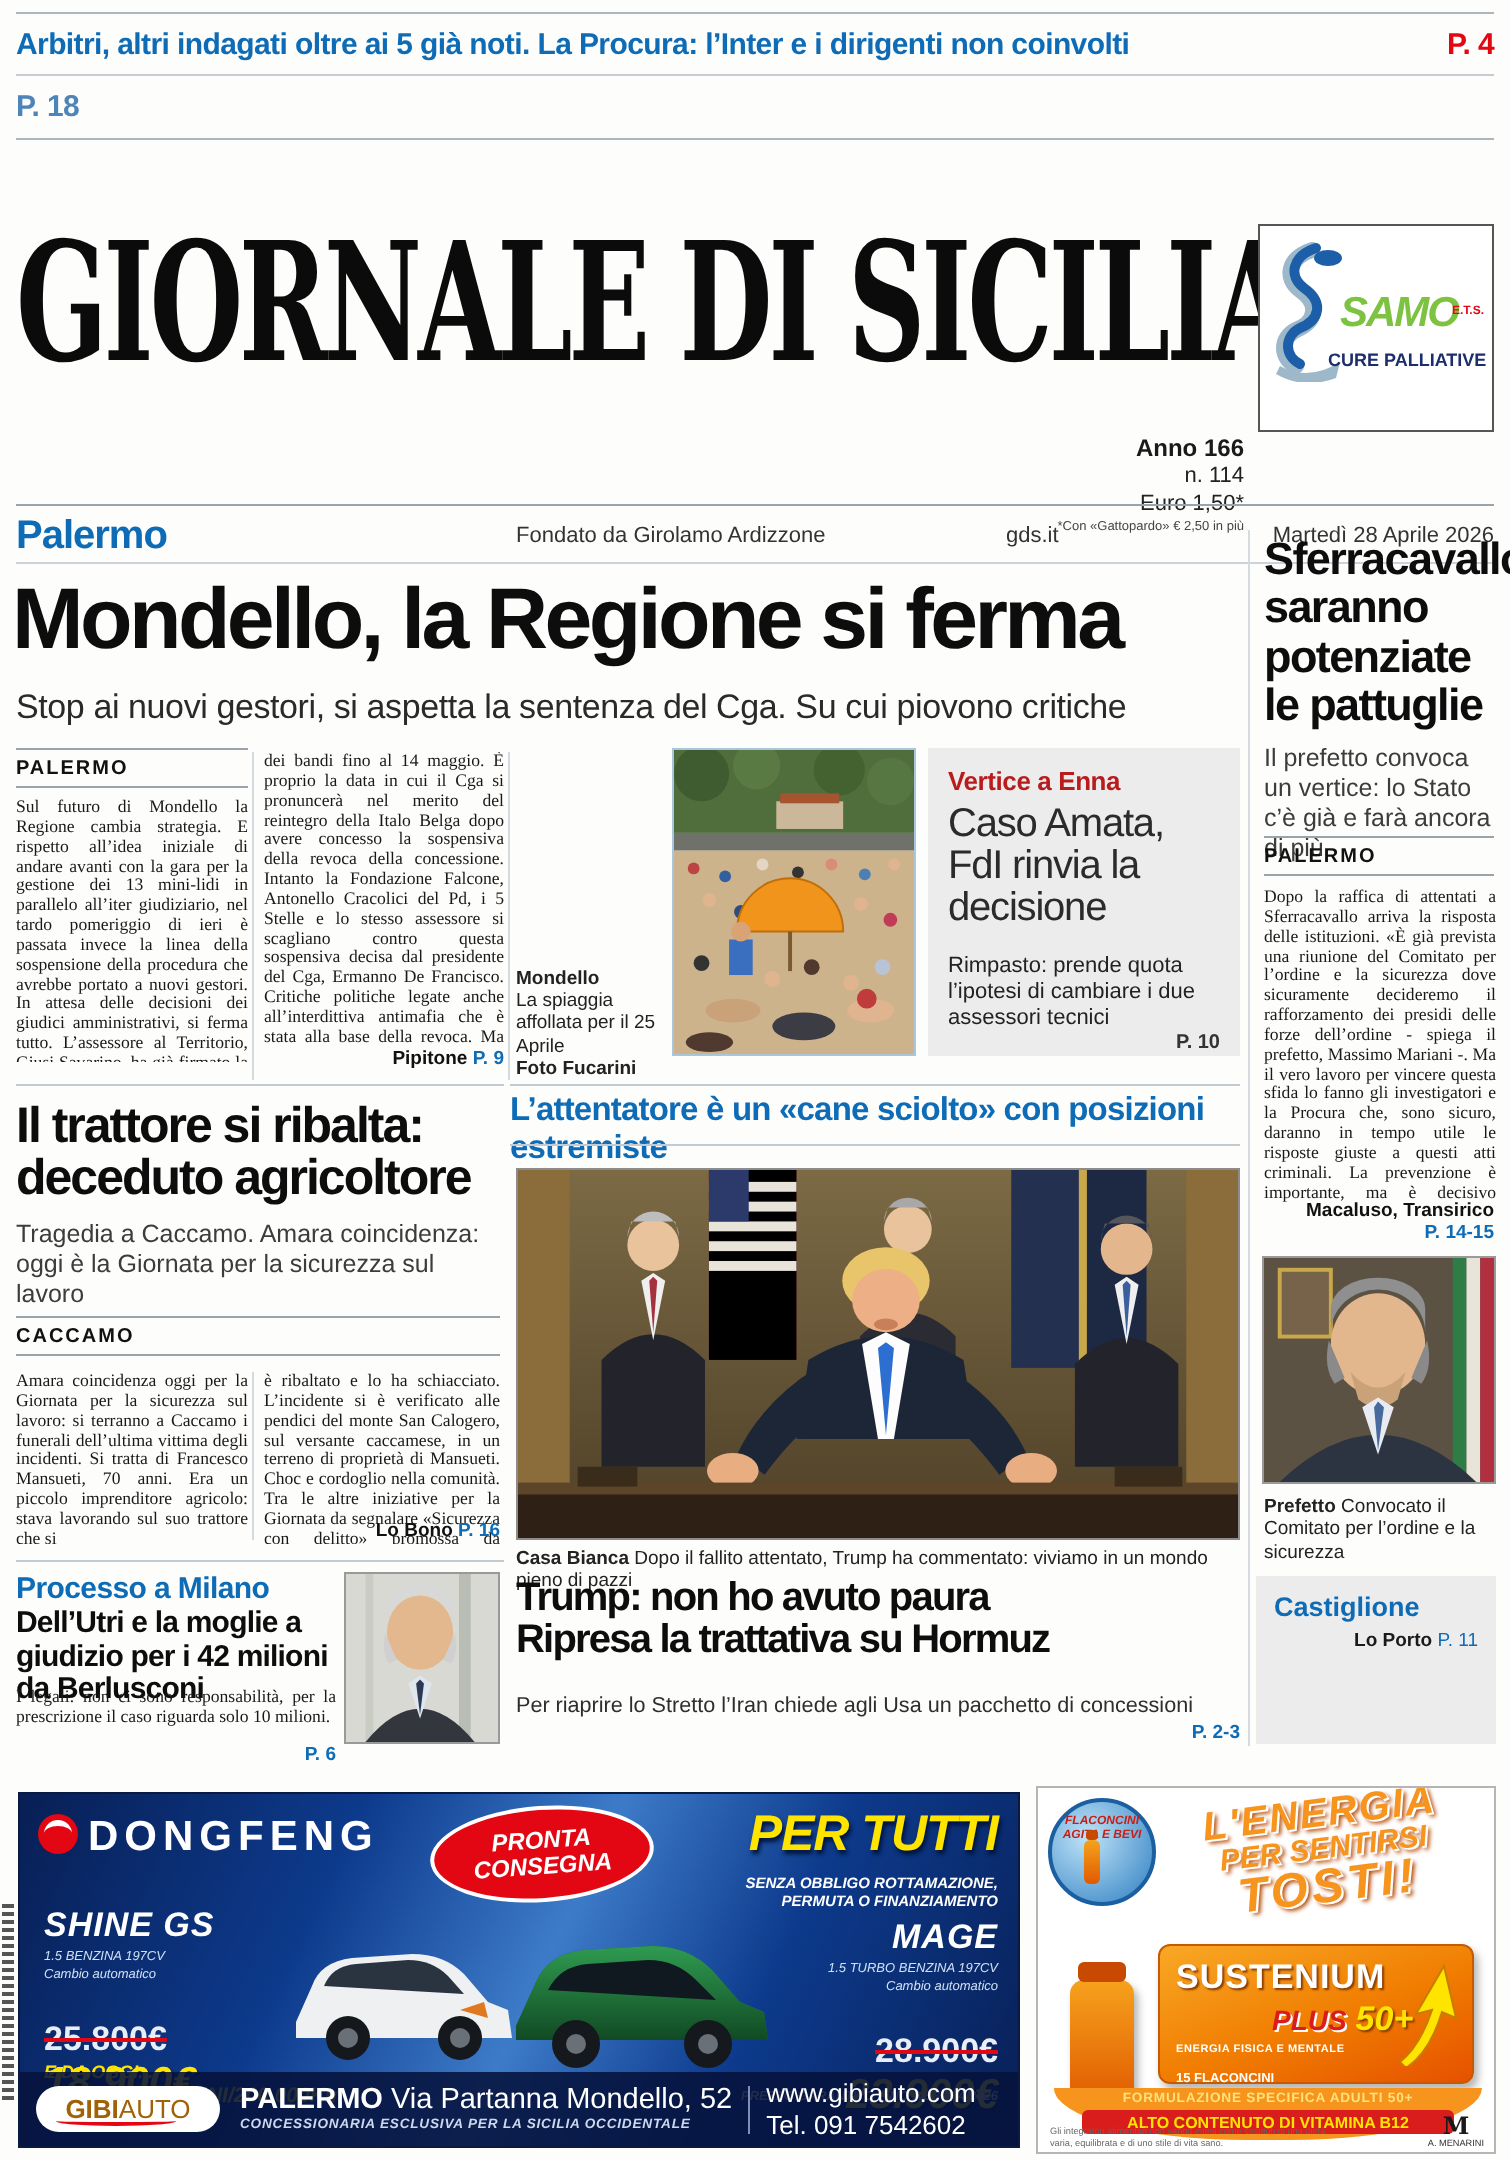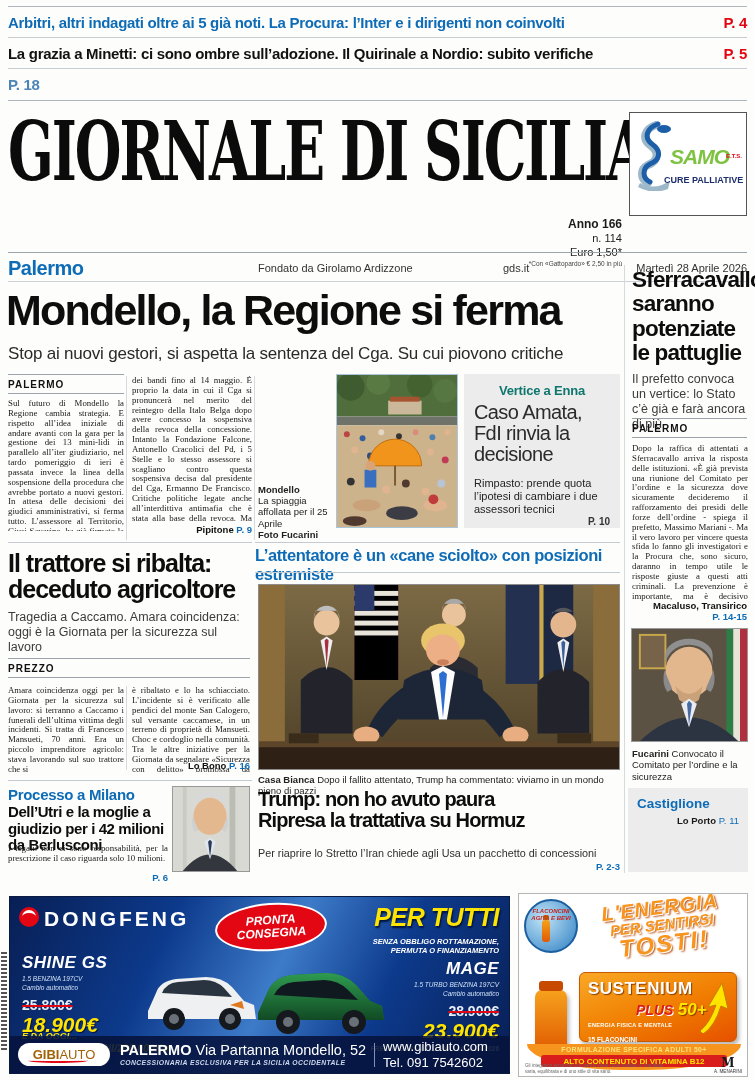--- a/index.html
+++ b/index.html
@@ -54,21 +54,21 @@
   .lead-col1 { position:absolute; left:8px;  top:374px; width:116px; height:168px; overflow:hidden; }
   .lead-col1 .body-text { margin-top:5px; height:132px; }
   .lead-col2 { position:absolute; left:132px; top:376px; width:120px; height:166px; overflow:hidden; }
   .vline { position:absolute; width:1px; background:#d5dade; }
 
   .lead-caption { position:absolute; left:258px; top:484px; width:74px; font-size:9.5px; line-height:1.18; color:#222; }
   .cap-bold { font-weight:bold; }
   .beach-photo { position:absolute; left:336px; top:374px; width:122px; height:154px; border:1px solid #a9c6dd; }
 
   .vertice-box { position:absolute; left:464px; top:374px; width:156px; height:154px; background:#ececec; padding:9px 10px; }
-  .vb-kicker { font-size:13px; font-weight:bold; color:#0f766e; letter-spacing:-0.2px;text-align:center; }
+  .vb-kicker { font-size:13px; font-weight:bold; color:#b91c1c; letter-spacing:-0.2px; }
   .vb-title { margin-top:4px; font-size:20px; line-height:1.05; letter-spacing:-0.6px; color:#2b2b2b; }
   .vb-text { margin-top:12px; font-size:11px; line-height:1.18; color:#222; }
   .vb-page { text-align:right; font-size:10px; font-weight:bold; color:#333; }
 
   .rule { position:absolute; height:1px; background:#c3cad1; }
   .attn-head { position:absolute; left:255px; top:546px; width:365px; font-size:16.5px; font-weight:bold; color:#0e6cb7; letter-spacing:-0.4px; }
 
   
   .trat-head { position:absolute; left:8px; top:551px; width:246px; font-size:25px; line-height:1.02; font-weight:bold; letter-spacing:-1px; color:#0d0d0d; white-space:pre-line; }
   .trat-sub  { position:absolute; left:8px; top:610px; width:236px; font-size:12.5px; line-height:1.2; color:#3c3c3c; }
@@ -111,21 +111,21 @@
   .df-brand { position:absolute; left:34px; top:10px; color:#fff; font-weight:bold; font-size:21px; letter-spacing:3px; }
   .df-logo { position:absolute; left:8px; top:9px; }
   .df-badge { position:absolute; left:205px; top:6px; width:112px; height:48px; background:#e30613; border:2px solid #fff; border-radius:50%;
     display:flex; align-items:center; justify-content:center; text-align:center; color:#fff; font-weight:bold; font-style:italic; font-size:12px; line-height:1.05; transform:rotate(-4deg); }
   .df-claim { position:absolute; right:10px; top:6px; color:#ffe400; font-weight:bold; font-style:italic; font-size:25px; letter-spacing:-0.5px; text-shadow:1px 2px 2px #00123a; }
   .df-claimsub { position:absolute; right:10px; top:40px; width:160px; text-align:right; color:#fff; font-weight:bold; font-style:italic; font-size:7.5px; line-height:1.25; }
   .df-car1 { position:absolute; left:12px; top:56px; color:#fff; }
   .df-car2 { position:absolute; right:10px; top:62px; color:#fff; text-align:right; }
   .df-name { font-weight:bold; font-style:italic; font-size:17px; letter-spacing:0.5px; }
   .df-small { font-size:6.5px; font-style:italic; color:#cfe0f5; margin-top:2px; }
-  .df-old { margin-top:6px; font-size:14px; font-weight:bold; color:#e8eef8; text-decoration:line-through; text-decoration-color:#e30613; text-decoration-thickness:2px; }
+  .df-old { margin-top:19px; font-size:17px; font-weight:bold; color:#e8eef8; text-decoration:line-through; text-decoration-color:#e30613; text-decoration-thickness:2px; }
   .df-price { font-size:21px; font-weight:bold; font-style:italic; color:#ffe400; text-shadow:1px 1px 1px #00123a; }
   .df-warr1 { position:absolute; left:12px; top:134px; color:#ffe400; font-weight:bold; font-style:italic; font-size:9px; }
   .df-warr2 { position:absolute; left:12px; top:145px; color:#ffe400; font-weight:bold; font-style:italic; font-size:10.5px; }
   .df-note { position:absolute; right:10px; top:148px; color:#e8d9a8; font-weight:bold; font-style:italic; font-size:6.5px; }
   .df-cars { position:absolute; left:128px; top:52px; }
   .df-bar { position:absolute; left:0; right:0; bottom:0; height:37px; background:rgba(6,18,60,0.88); display:flex; align-items:center; }
   .df-pill { width:92px; height:23px; margin-left:8px; background:#fff; border-radius:12px; display:flex; align-items:center; justify-content:center; font-size:13px; color:#a16207; position:relative; flex:none; }
   .df-pill b { font-weight:bold; } .df-pill span { font-weight:normal; }
   .df-pill::after { content:""; position:absolute; left:10px; bottom:3px; width:60px; height:3px; border-radius:50%; border-bottom:2px solid #e30613; }
   .df-addr { margin-left:10px; color:#fff; line-height:1.1; }
@@ -171,24 +171,20 @@
 </style>
 </head>
 <body>
 
 <div class="page">
 
   <div class="topstrip">
     <div class="ts-row ts-blue">
       <span>Arbitri, altri indagati oltre ai 5 già noti. La Procura: l’Inter e i dirigenti non coinvolti</span>
       <span class="ts-page">P. 4</span>
-    </div>
-    <div class="ts-row ts-black">
-      <span>La grazia a Minetti: ci sono ombre sull’adozione. Il Quirinale a Nordio: subito verifiche</span>
-      <span class="ts-page">P. 5</span>
     </div>
     <div class="ts-row ts-gray">
       <span class="ts-page">P. 18</span>
     </div>
   </div>
 
   <div class="masthead-title">GIORNALE DI SICILIA</div>
   <div class="samo-box">
     <svg class="abs" style="left:4px;top:8px" width="40" height="70" viewBox="0 0 40 70">
       <path d="M22,4 C10,8 8,18 16,24 C26,31 24,40 14,44 C6,48 6,58 14,62" fill="none" stroke="#9db8c8" stroke-width="8" stroke-linecap="round"></path>
@@ -284,21 +280,21 @@
 
   <div class="rule" style="left:8px;top:542px;width:244px"></div>
   <div class="rule" style="left:255px;top:542px;width:365px"></div>
   <div class="attn-head">L’attentatore è un «cane sciolto» con posizioni estremiste</div>
   <div class="rule" style="left:255px;top:572px;width:365px"></div>
 
   <div class="trat-head">Il trattore si ribalta:
 deceduto agricoltore</div>
   <div class="trat-sub">Tragedia a Caccamo. Amara coincidenza: oggi è la Giornata per la sicurezza sul lavoro</div>
   <div class="trat-kicker">
-    <div class="kicker-block">PREZZO</div>
+    <div class="kicker-block">CACCAMO</div>
   </div>
   <div class="trat-col1 body-text">Amara coincidenza oggi per la Giornata per la sicurezza sul lavoro: si terranno a Caccamo i funerali dell’ultima vittima degli incidenti. Si tratta di Francesco Mansueti, 70 anni. Era un piccolo imprenditore agricolo: stava lavorando sul suo trattore che si</div>
   <div class="trat-col2 body-text">è ribaltato e lo ha schiacciato. L’incidente si è verificato alle pendici del monte San Calogero, sul versante caccamese, in un terreno di proprietà di Mansueti. Choc e cordoglio nella comunità. Tra le altre iniziative per la Giornata da segnalare «Sicurezza con delitto» promossa da Panormedil CPT, col patrocinio della direzione regionale Inail, che si svolgerà dalle 9 nella sede di Panormedil CPT, via Borremans 17 a Palermo.</div>
   <div class="vline" style="left:126px;top:686px;height:84px"></div>
   <div class="trat-byline byline">
     <span>Lo Bono</span>
     <span class="pg">P. 16</span>
   </div>
 
   <svg class="trump-photo" viewBox="0 0 362 186" preserveAspectRatio="none">
@@ -409,21 +405,21 @@
     <ellipse cx="58" cy="44" rx="24" ry="26" fill="#e3b78e"></ellipse>
     <path d="M34,38 a24,22 0 0 1 48,0 l0,-12 a24,16 0 0 0 -48,0 z" fill="#8f8f8f"></path>
     <path d="M33,42 q-3,14 3,22 l5,-3 z" fill="#8a8a8a"></path>
       <path d="M83,42 q3,14 -3,22 l-5,-3 z" fill="#8a8a8a"></path>
     <path d="M44,58 q14,16 28,0 l-4,14 q-10,8 -20,0 z" fill="#caa27a"></path>
     <path d="M8,114 q50,-48 100,0 z" fill="#2c3442"></path>
     <path d="M50,76 l8,-5 8,5 -8,24 z" fill="#e8ecf2"></path>
     <path d="M56,76 l2,-3 3,3 -3,22 z" fill="#46699e"></path>
   </svg>
   <div class="sb-caption">
-    <span class="cap-bold">Fucarini</span>
+    <span class="cap-bold">Prefetto</span>
     <span>Convocato il Comitato per l’ordine e la sicurezza</span>
   </div>
   <div class="cast-box">
     <div class="cast-kicker">Castiglione</div>
     <div class="cast-byline">
       <span>Lo Porto</span>
       <span class="pg">P. 11</span>
     </div>
   </div>
 

